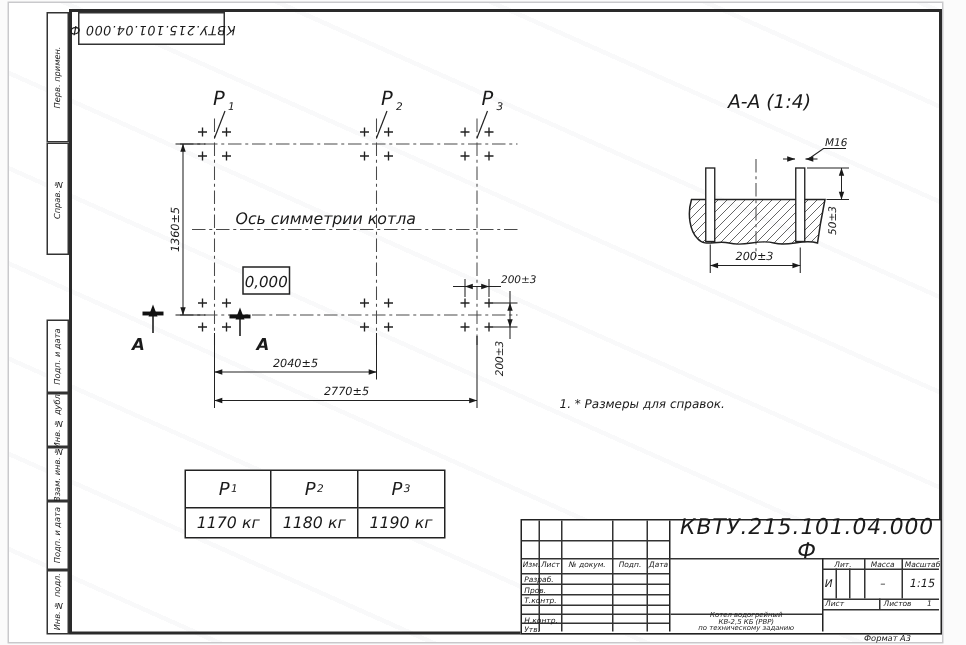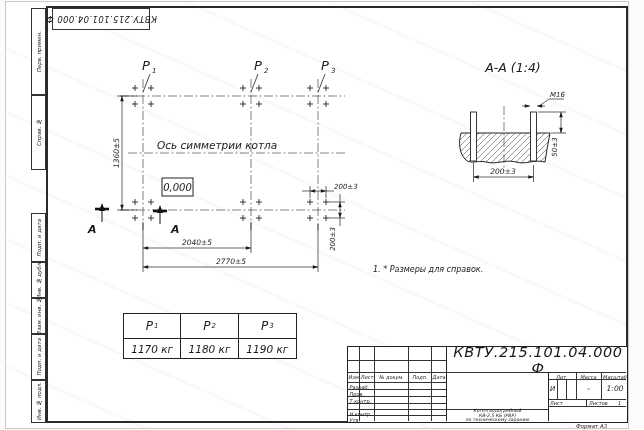--- a/index.html
+++ b/index.html
@@ -268,21 +268,21 @@
       <div>Котел водогрейный</div>
       <div>КВ-2,5 КБ (РВР)</div>
       <div>по техническому заданию</div>
     </div>
 
     <div class="tbt" style="left:200px;top:26.5px;width:28px;text-align:center;">Лит.</div>
     <div class="tbt" style="left:228px;top:26.5px;width:25px;text-align:center;">Масса</div>
     <div class="tbt" style="left:253px;top:26.5px;width:28px;text-align:center;">Масштаб</div>
     <div class="tbt" style="left:200px;top:38px;width:9px;text-align:center;font-size:7px;">И</div>
     <div class="tbt" style="left:228px;top:38px;width:25px;text-align:center;font-size:7px;">–</div>
-    <div class="tbt" style="left:253px;top:37px;width:28px;text-align:center;font-size:7.5px;">1:00</div>
+    <div class="tbt" style="left:253px;top:37px;width:28px;text-align:center;font-size:7.5px;">1:15</div>
 
     <div class="tbt" style="left:202px;top:53px;">Лист</div>
     <div class="tbt" style="left:241px;top:53px;">Листов</div>
     <div class="tbt" style="left:270px;top:53px;">1</div>
 
     <div class="abs" style="left:203px;top:62px;display:flex;align-items:center;gap:2px;margin-top:20px;">
       <div class="logo-mark"></div>
       <div id="logo-text">KVZR</div>
       <div id="logo-caption">
         <div>КОТЕЛЬНЫЙ</div>

